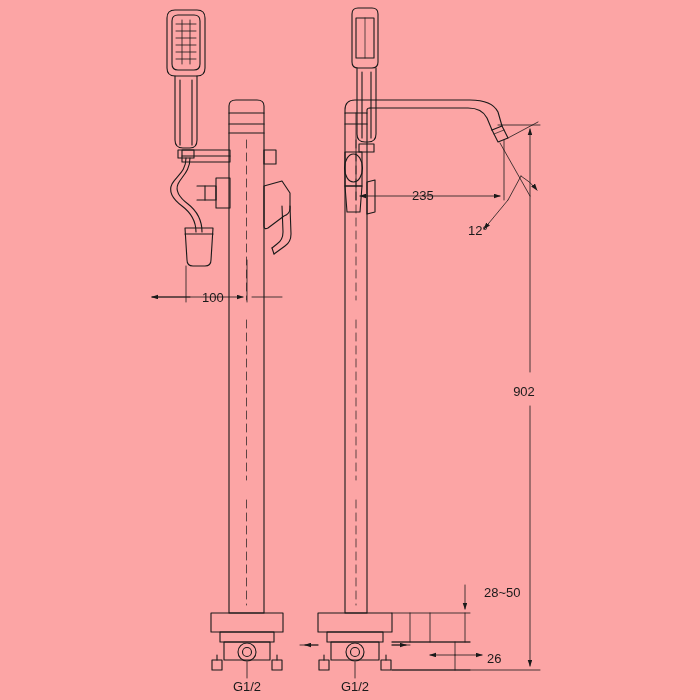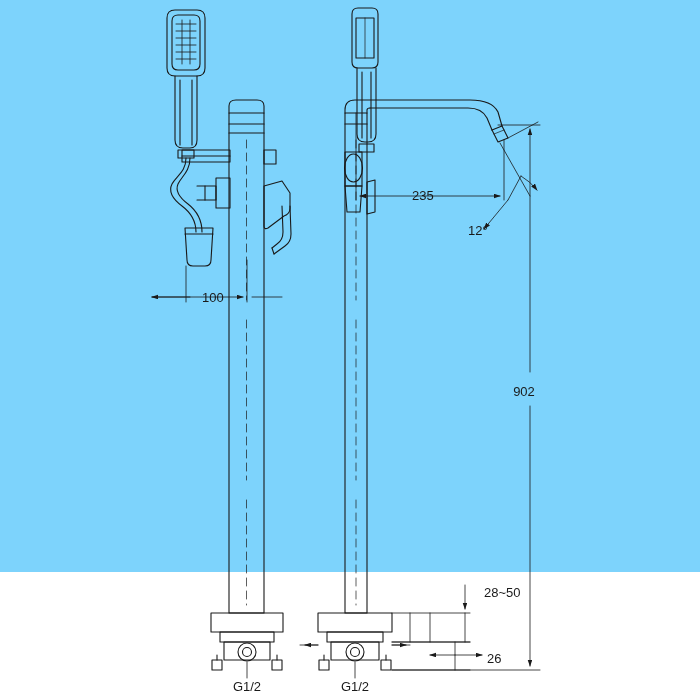--- a/index.html
+++ b/index.html
@@ -9,22 +9,22 @@
   }
   body {
     width: 700px;
     height: 700px;
     font-family: "Liberation Sans", sans-serif;
     overflow: hidden;
   }
   #stage {
     position: relative;
     width: 700px;
-    height: 572px;
-    background: #7dd3fc;
+    height: 700px;
+    background: #fca5a5;
   }
   #stage svg {
     position: absolute;
     top: 0;
     left: 0;
   }
   .dim-label {
     font-family: "Liberation Sans", sans-serif;
     font-size: 13px;
     fill: #1a1a1a;

